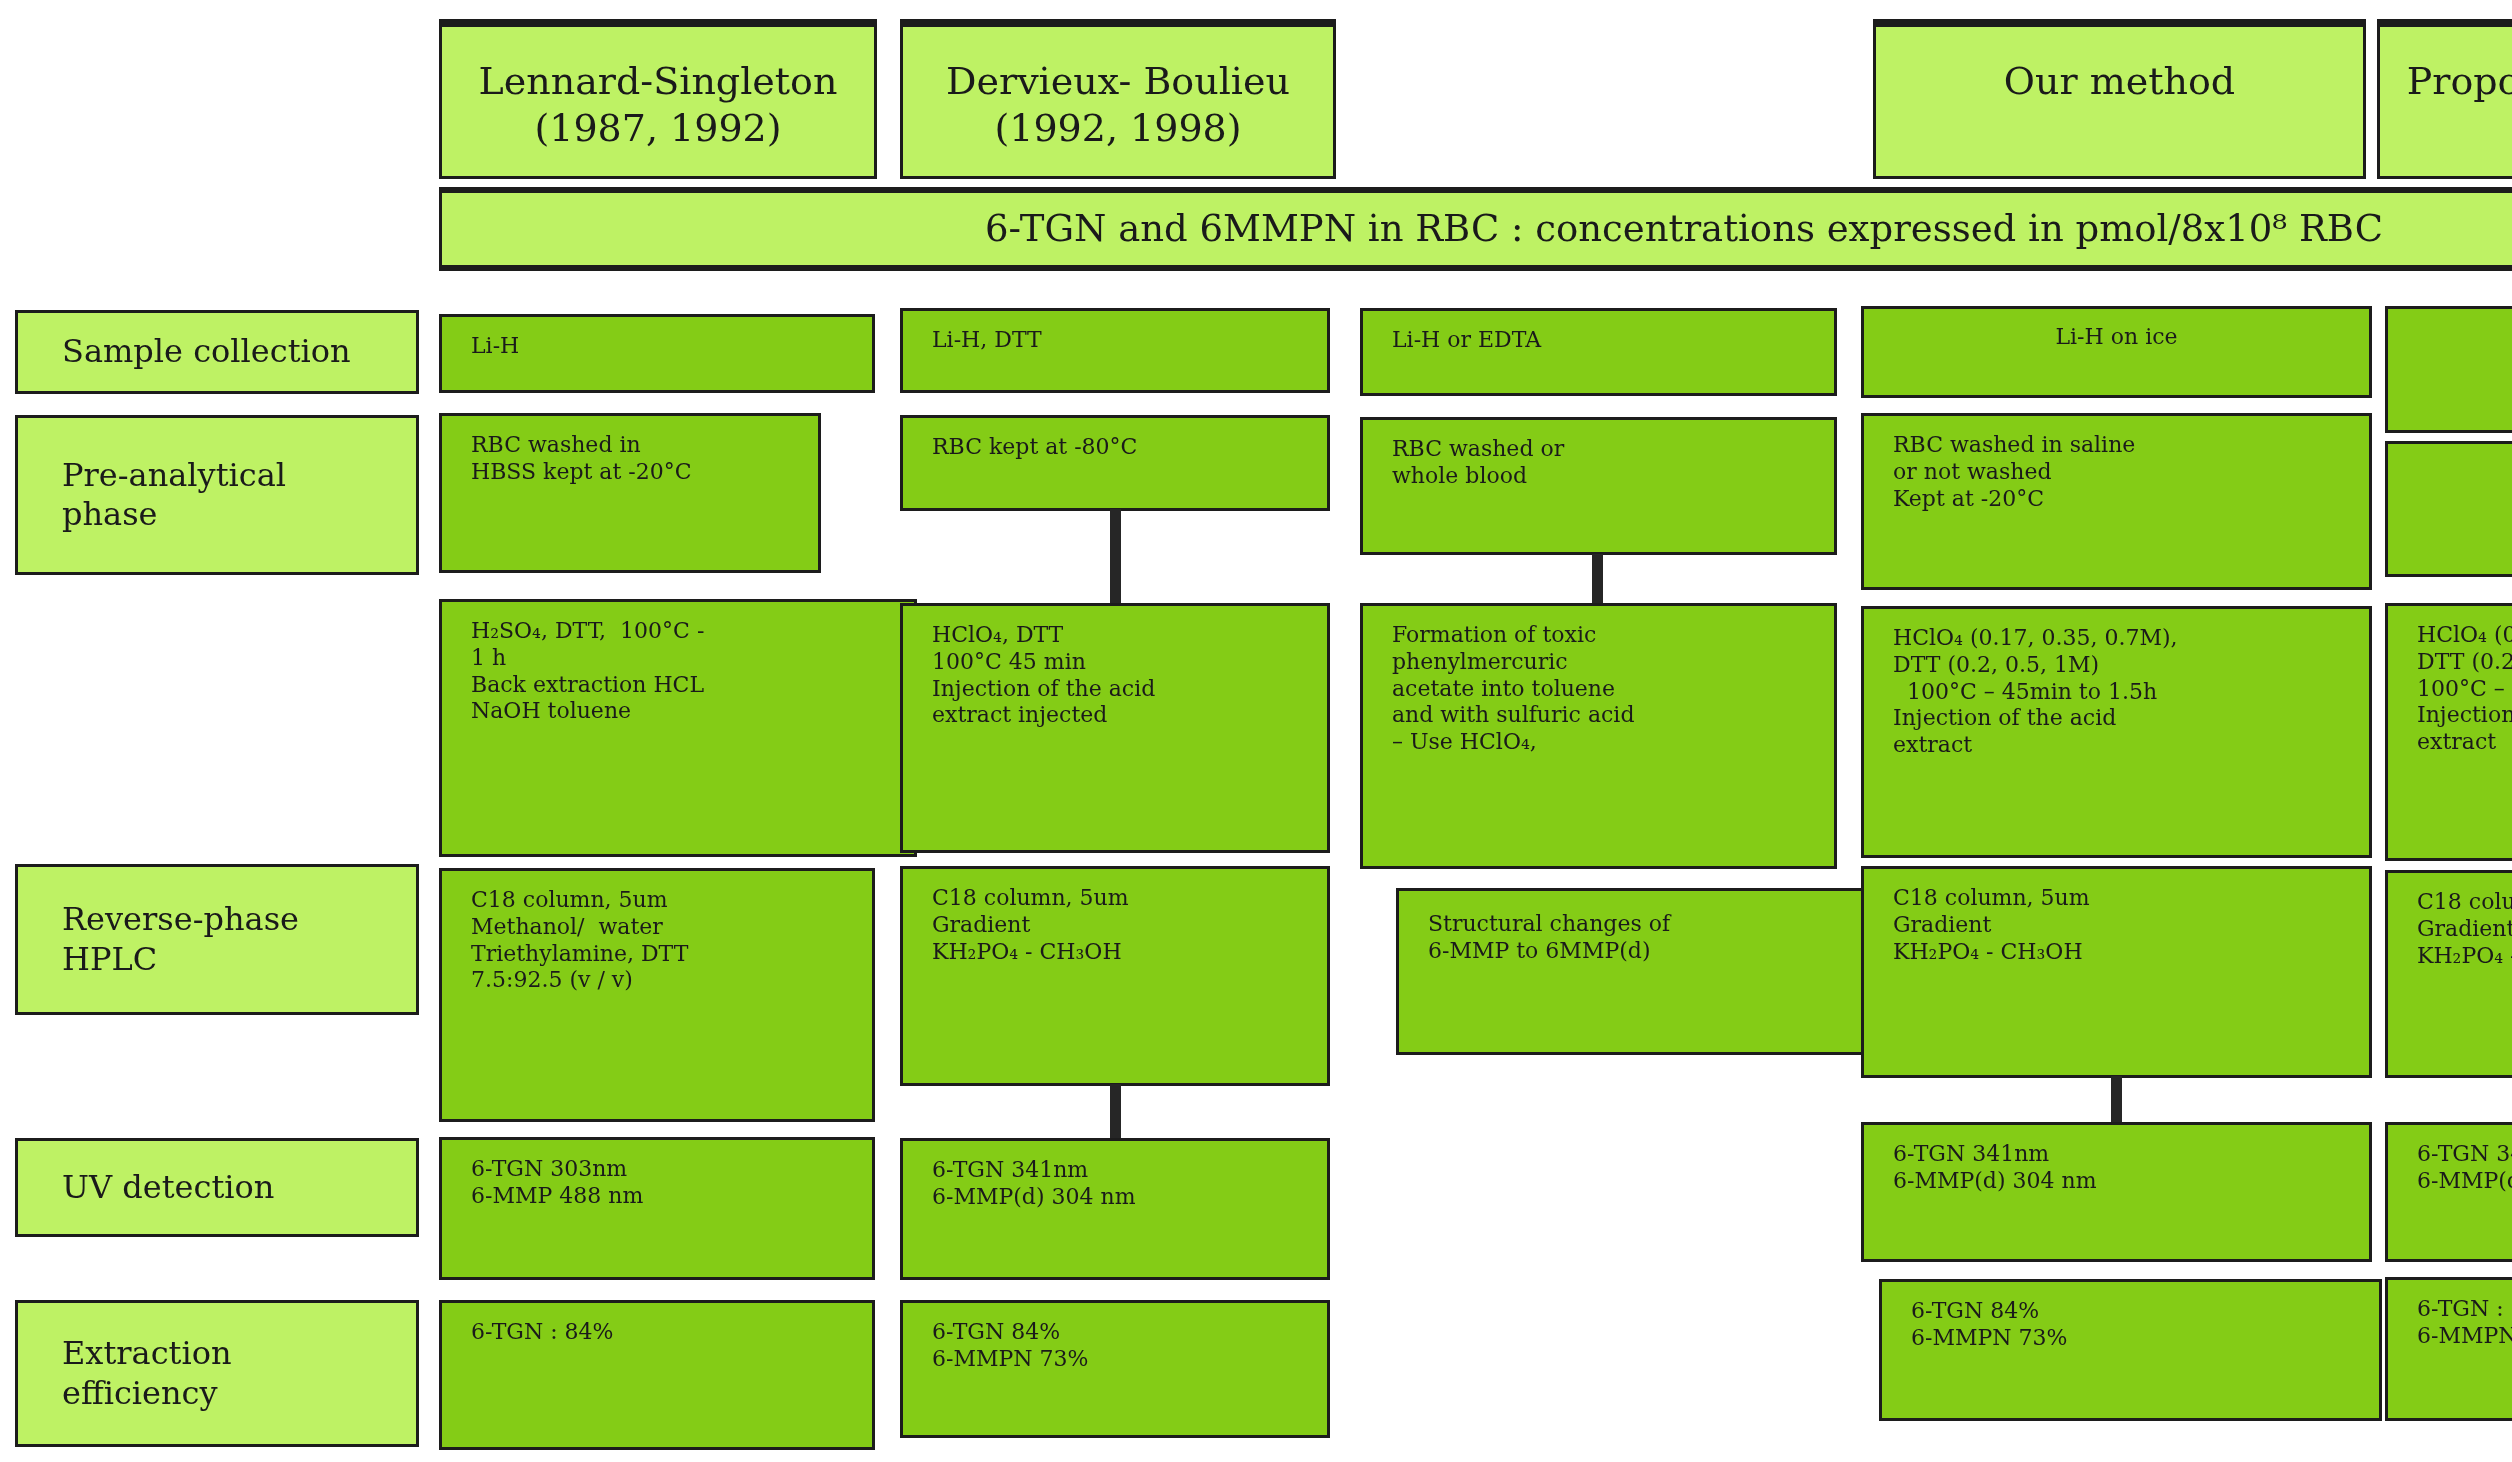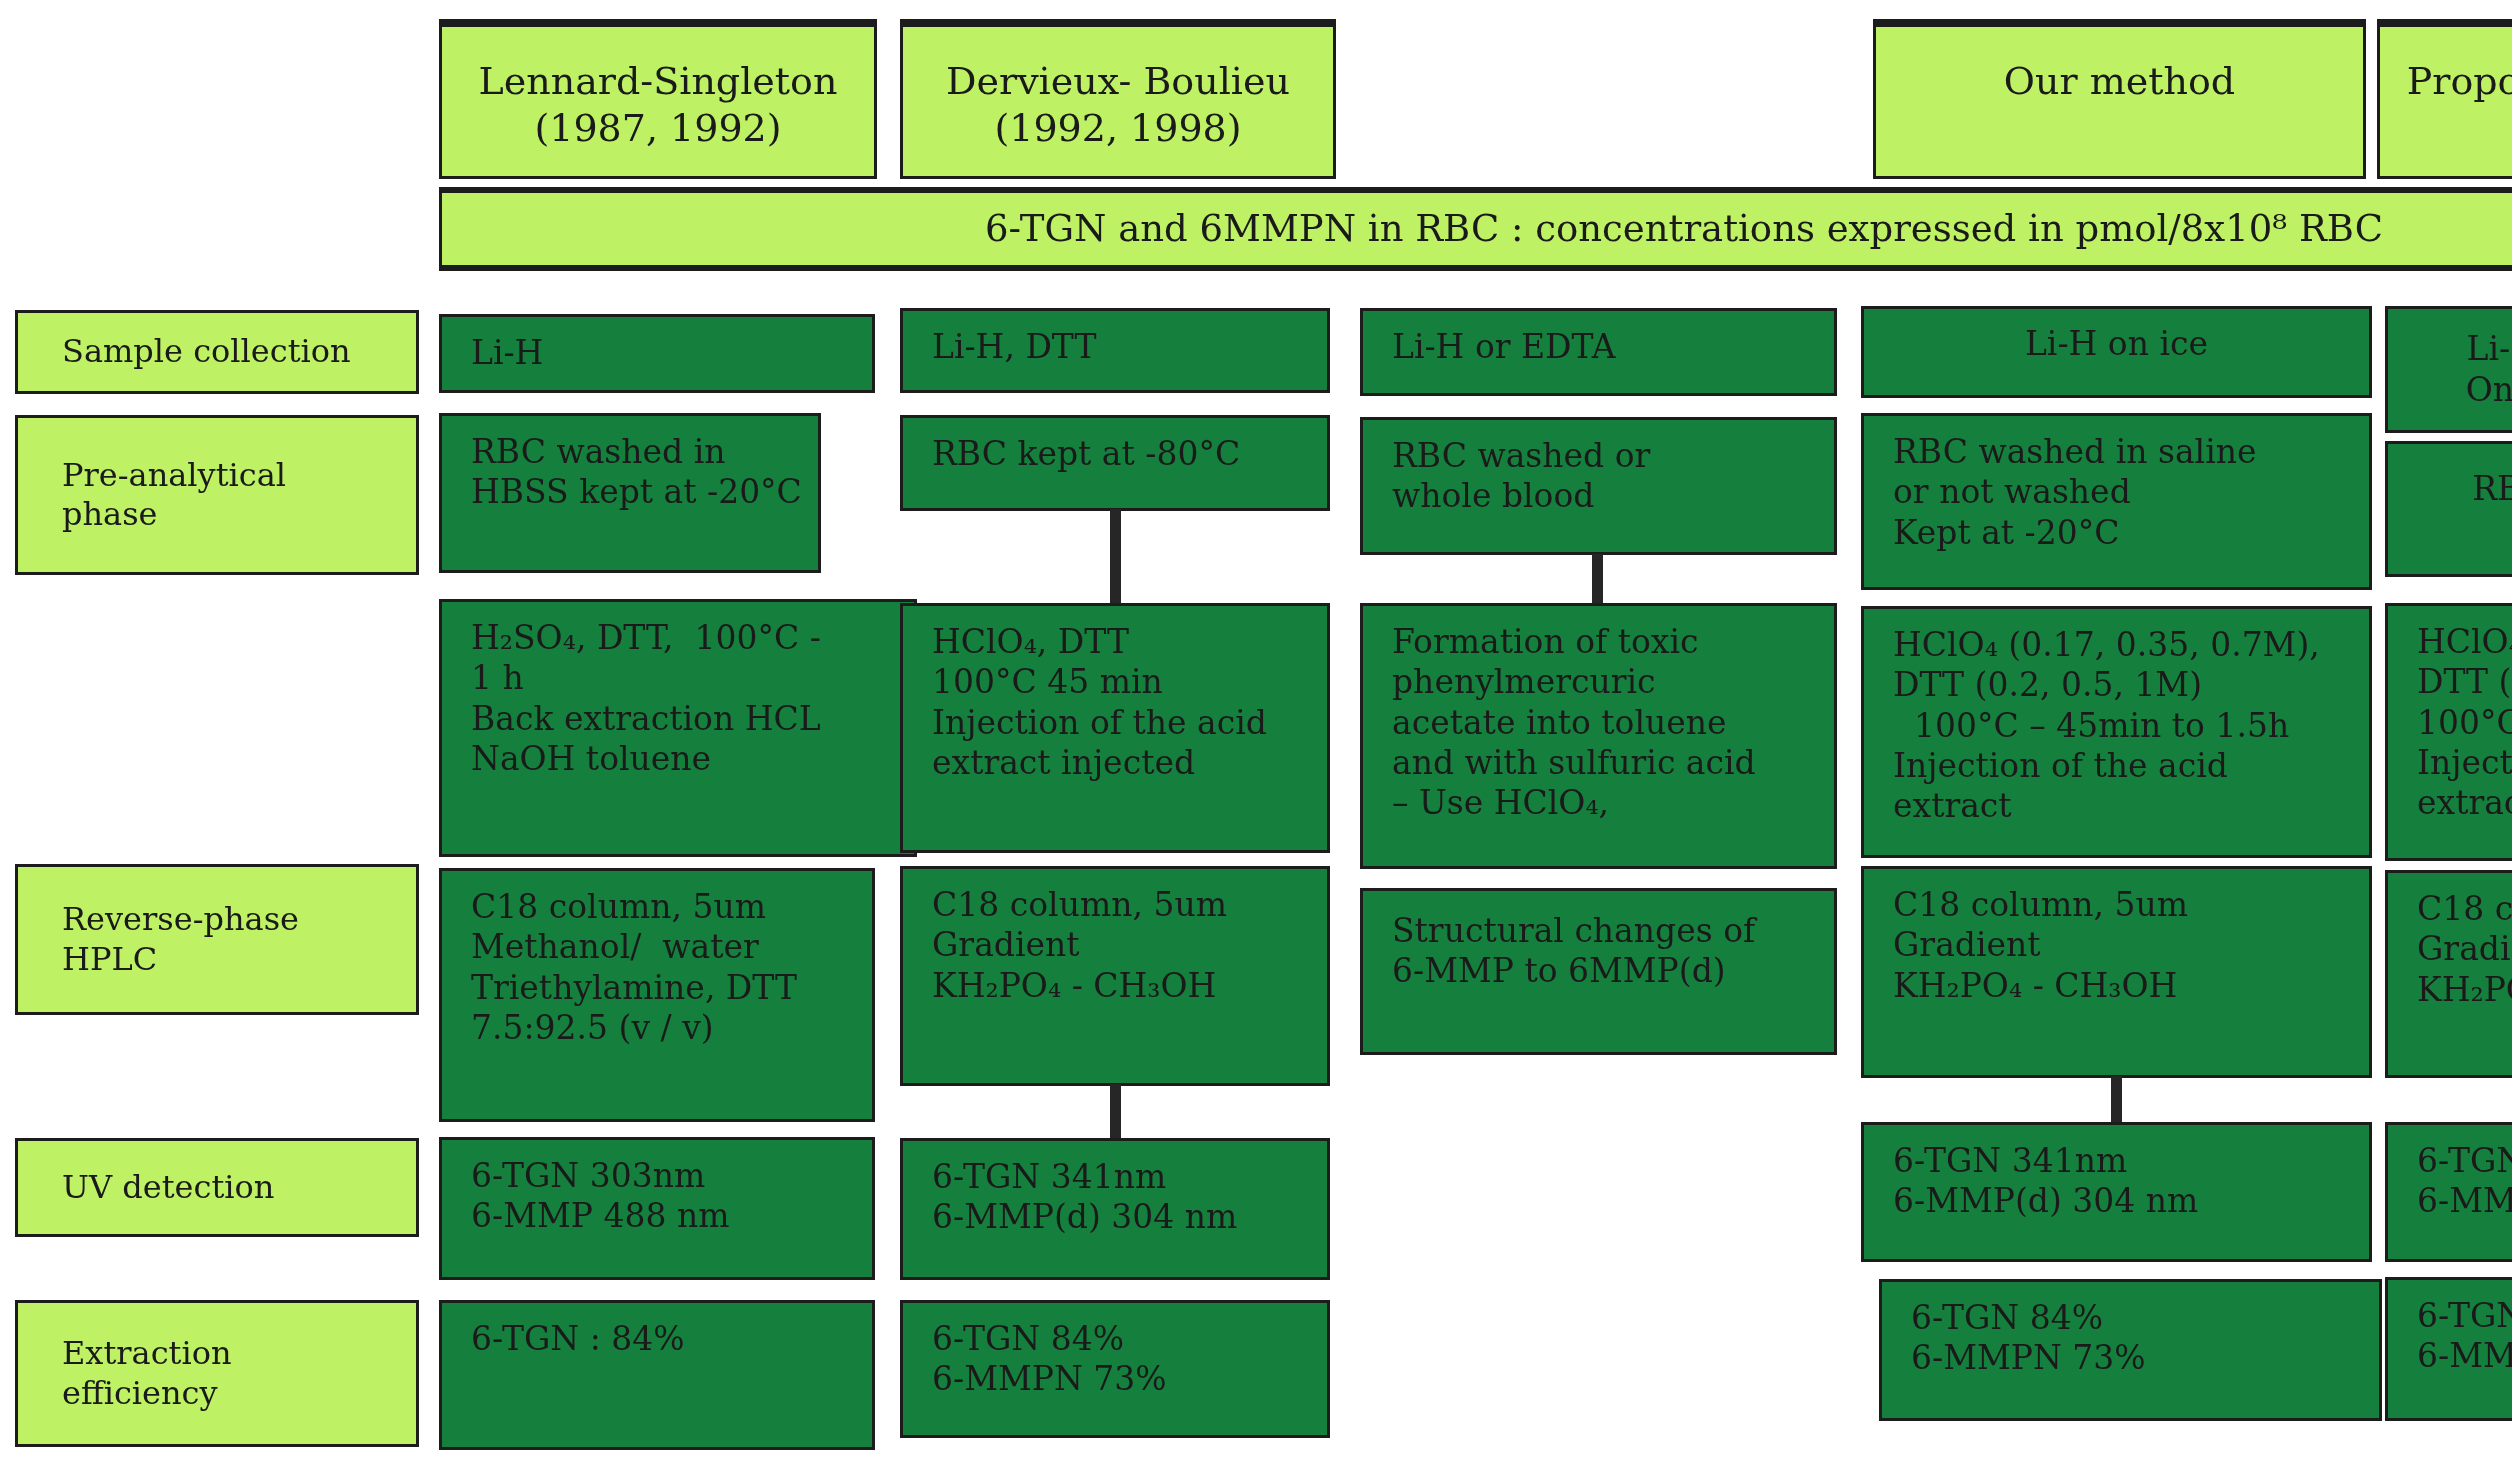--- a/index.html
+++ b/index.html
@@ -8,23 +8,23 @@
     width:2942px;height:1463px;
     background:#ffffff;
     font-family:"DejaVu Serif","Liberation Serif",serif;
     color:#1a1a1a;
     overflow:hidden;
   }
   .box{
     position:absolute;
     box-sizing:border-box;
     border:3.5px solid #1c1c1c;
-    background:#15803d;
+    background:#84cc16;
     white-space:pre-wrap;
-    font-size:33px;
+    font-size:22px;
     line-height:1.22;
     display:flex;
     flex-direction:column;
     justify-content:flex-start;
     padding:16px 15px 5px 29px;
   }
   .gray{background:#bef264;}
   .header{
     border-top-width:8px;
     font-size:38px;
@@ -46,21 +46,21 @@
     font-size:32px;
     justify-content:center;
     padding:5px 26px 5px 44px;
   }
   .center{
     text-align:center;
     align-items:center;
     justify-content:center;
     padding:5px 10px;
   }
-  .vcenter{justify-content:center;}
+  .vcenter{justify-content:center;margin-left:36px;}
   .connector{
     position:absolute;
     background:#262626;
   }
 </style>
 </head>
 <body>
 
 <div class="page">
 

